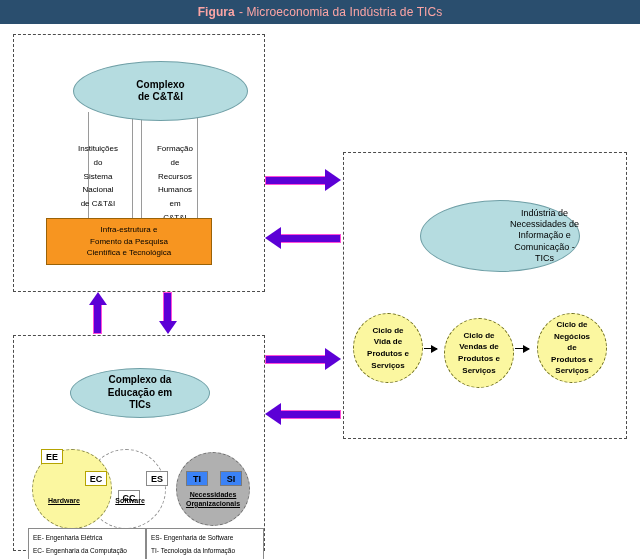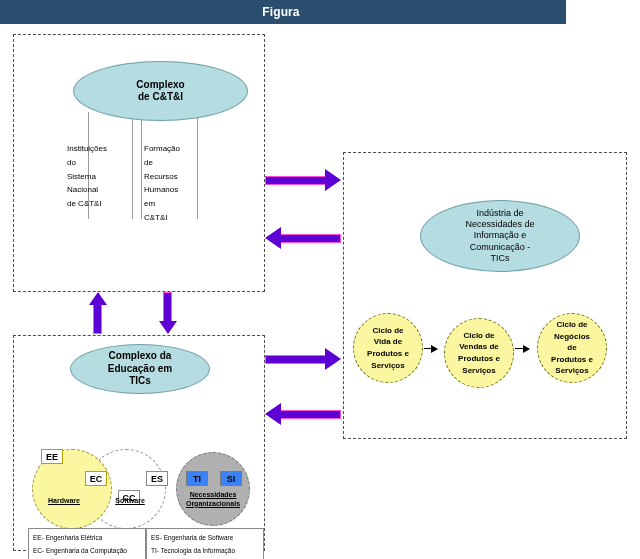--- a/index.html
+++ b/index.html
@@ -3,22 +3,22 @@
 <meta charset="utf-8">
 <style>
   html,body{margin:0;padding:0;background:#ffffff;}
   body{
     font-family:"Liberation Sans", sans-serif;
     width:640px;height:559px;position:relative;overflow:hidden;
     -webkit-font-smoothing:antialiased;
   }
   
   #header{
-    position:absolute;left:0;top:0;width:566px;height:24px;
-    background:#2a4e6e;color:#ffffff;
+    position:absolute;left:0;top:0;width:640px;height:24px;
+    background:#2a4e6e;color:#fca5a5;
     display:flex;align-items:center;justify-content:center;
     font-size:12px;letter-spacing:.1px;
   }
   #header .ttl-b{font-weight:bold;}
   #header .ttl-r{font-weight:normal;}
 
   
   #canvas{position:absolute;left:0;top:24px;width:640px;height:519px;background:#fff;}
 
   .panel{
@@ -31,29 +31,29 @@
   
   .ellipse{
     position:absolute;border-radius:50%;
     background:#b5dce0;border:1px solid #6f9fa6;
     display:flex;align-items:center;justify-content:center;text-align:center;
     box-sizing:border-box;
   }
   .ellipse .lbl{line-height:1.25;}
 
   #ell-cti{left:73px;top:37px;width:175px;height:60px;font-size:10px;font-weight:bold;color:#000;}
-  #ell-edu{left:70px;top:320px;width:140px;height:50px;font-size:10px;font-weight:bold;color:#000;}
-  #ell-ind{left:420px;top:176px;width:160px;height:72px;font-size:9px;font-weight:normal;color:#000;}
+  #ell-edu{left:70px;top:344px;width:140px;height:50px;font-size:10px;font-weight:bold;color:#000;}
+  #ell-ind{left:420px;top:176px;width:160px;height:72px;font-size:9px;font-weight:normal;color:#000;justify-content:flex-end;}
 
   
   .vline{position:absolute;width:1px;background:#9a9a9a;}
 
   
   .col{
-    position:absolute;font-size:8px;color:#000;line-height:1.72;
+    position:absolute;font-size:8px;color:#000;line-height:1.72;text-align:center;
   }
   #col-left{left:67px;top:118px;width:62px;}
   #col-right{left:144px;top:118px;width:62px;}
 
   
   #orange{
     position:absolute;left:46px;top:194px;width:166px;height:47px;
     background:#f79520;border:1px solid #9a6207;
     display:flex;flex-direction:column;align-items:center;justify-content:center;
     font-size:8px;color:#000;line-height:1.45;text-align:center;box-sizing:border-box;
@@ -114,20 +114,21 @@
   }
   #legend-left{left:28px;top:504px;width:118px;height:33px;}
   #legend-right{left:146px;top:504px;width:118px;height:33px;}
 </style>
 </head>
 <body>
 
 <div id="header">
   <span class="ttl-b">Figura</span>
   <span style="width:4px"></span>
+  <span class="ttl-r">- Microeconomia da Indústria de TICs</span>
 </div>
 
 <div id="canvas">
 
   <div class="panel" id="panel-cti"></div>
 
   <div class="vline" style="left:88px;top:88px;height:107px;"></div>
   <div class="vline" style="left:132px;top:90px;height:105px;"></div>
   <div class="vline" style="left:141px;top:90px;height:105px;"></div>
   <div class="vline" style="left:197px;top:88px;height:107px;"></div>
@@ -149,20 +150,25 @@
 
   <div class="col" id="col-right">
     <div>Formação</div>
     <div>de</div>
     <div>Recursos</div>
     <div>Humanos</div>
     <div>em</div>
     <div>C&amp;T&amp;I</div>
   </div>
 
+  <div id="orange">
+    <div>Infra-estrutura e</div>
+    <div>Fomento da Pesquisa</div>
+    <div>Científica e Tecnológica</div>
+  </div>
 
   <div class="panel" id="panel-ind"></div>
 
   <div class="ellipse" id="ell-ind">
     <div class="lbl">
       <div>Indústria de</div>
       <div>Necessidades de</div>
       <div>Informação e</div>
       <div>Comunicação -</div>
       <div>TICs</div>

